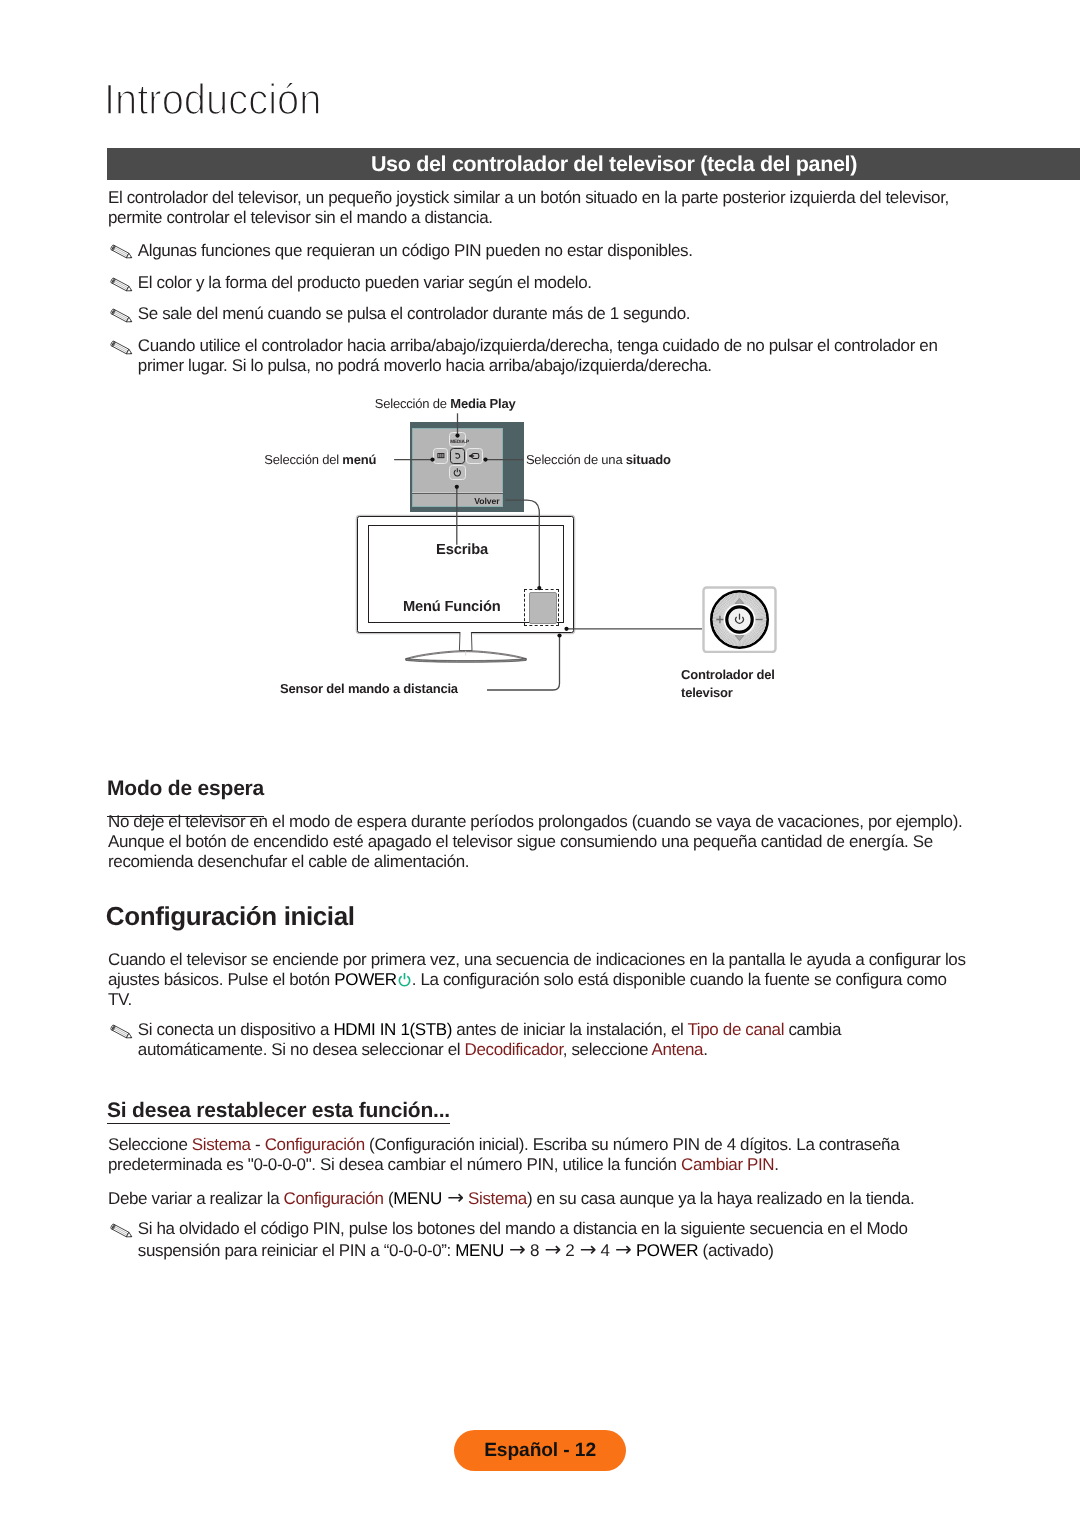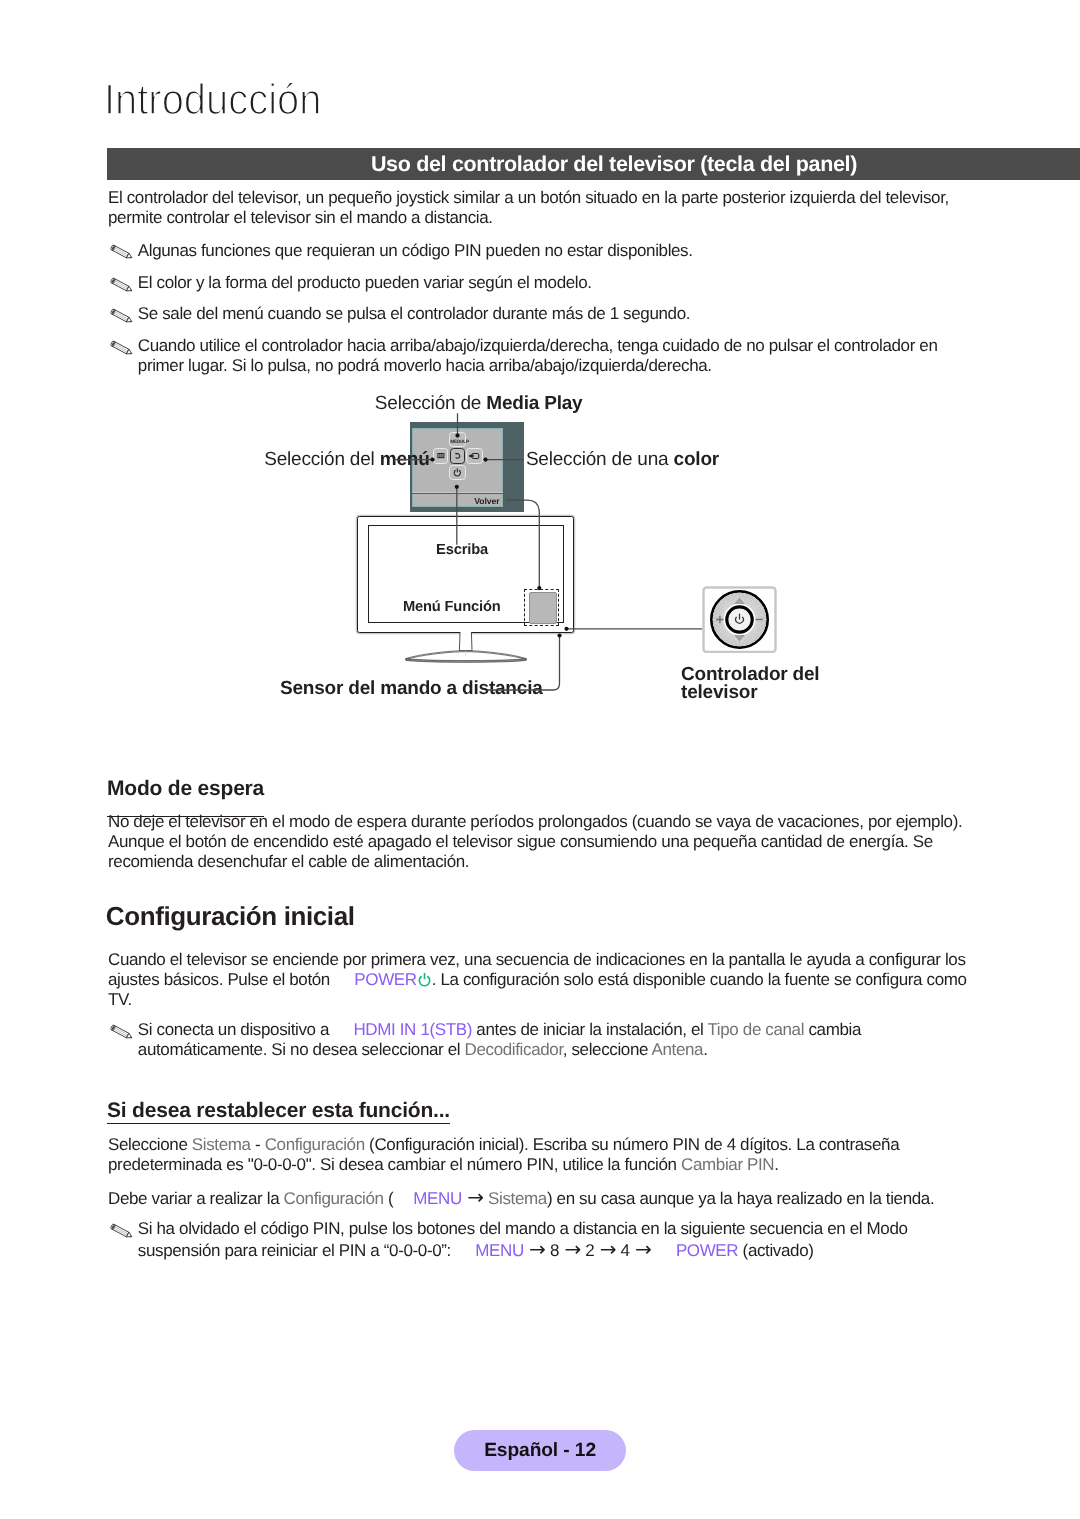--- a/index.html
+++ b/index.html
@@ -16,26 +16,26 @@
   #bar{left:107px;top:148px;width:1014px;height:32px;background:#4b4b4b;}
   #bar span{display:block;text-align:center;color:#fff;font-weight:bold;font-size:21.5px;
             letter-spacing:-.33px;line-height:32px;}
   .body-p{font-size:17px;line-height:20px;letter-spacing:-.37px;color:#231f20;}
   .note{position:absolute;font-size:17px;line-height:20px;letter-spacing:-.37px;}
   .note .pen{position:absolute;left:2.5px;top:0.5px;width:26px;height:18px;line-height:0;}
   .note .pen svg{display:block;overflow:visible;}
   .note .txt{display:block;margin-left:29.8px;}
   h3.sub{margin:0;font-size:21px;font-weight:bold;letter-spacing:-0.2px;}
   .arr{font-family:"DejaVu Sans",sans-serif;font-size:20px;letter-spacing:-1.1px;margin-right:0;}
-  .lnk{color:#737373;}
-  .lnk2{color:#8b5cf6;margin-left:20px;}
+  .lnk{color:#7f1d1d;}
+  .lnk2{color:#000000;}
   
   #dg-lines{position:absolute;left:0;top:0;overflow:visible;z-index:5;pointer-events:none;}
   svg#tv-stand{position:absolute;}
-  .dg-lbl{font-size:19px;letter-spacing:-.2px;line-height:17.8px;white-space:nowrap;color:#231f20;}
+  .dg-lbl{font-size:13px;letter-spacing:-.2px;line-height:17.8px;white-space:nowrap;color:#231f20;}
   .dg-lbl b{font-weight:bold;}
   .dg-lbl.bold{font-weight:bold;}
   #lbl-media{left:374.8px;top:394.5px;}
   #lbl-menu{left:264.2px;top:450.9px;}
   #lbl-source{left:525.9px;top:450.9px;}
   #lbl-sensor{left:280px;top:679.5px;}
   #lbl-ctrl{left:681px;top:666.3px;text-align:left;width:106.5px;}
 
   #panel{left:409.9px;top:421.6px;width:94.9px;height:90.3px;background:#4e6164;padding-left:19px;}
   #panel-inner{left:2.6px;top:6.0px;width:90.9px;height:79.6px;background:#b5b5b5;box-sizing:border-box;
@@ -58,21 +58,21 @@
       border:1.8px solid #231f20;border-radius:2.5px;box-shadow:0 0 0 1.3px #c8c8c8;}
   #tv-screen{left:10.3px;top:8.6px;width:196.6px;height:97.3px;border:1.8px solid #231f20;background:#fff;box-sizing:border-box;}
   #lbl-apagar{left:0;top:24.8px;width:209.2px;text-align:center;font-size:14.7px;font-weight:bold;letter-spacing:-.15px;line-height:17px;}
   #lbl-menufn{left:0;top:81.8px;width:188.5px;text-align:center;font-size:14.7px;font-weight:bold;letter-spacing:-.15px;line-height:17px;}
   #dash-box{left:166.5px;top:72.4px;width:34.8px;height:36.6px;border:1.2px dashed #231f20;box-sizing:border-box;}
   #dash-inner{left:3.8px;top:2.3px;width:28.5px;height:31.7px;background:#b8b8b8;border:1px solid #8f8f8f;border-radius:2px;box-sizing:border-box;}
   #tv-stand{left:404.3px;top:631.8px;}
   #joy{left:701.5px;top:585.8px;width:75px;height:67.5px;}
   .pwr-ico{display:inline-block;width:15px;height:16px;line-height:0;vertical-align:-3.4px;}
   .pwr-ico svg{display:block;}
-  #badge{left:454px;top:1429.9px;width:172.2px;height:41.3px;border-radius:21px;background:#c4b5fd;}
+  #badge{left:454px;top:1429.9px;width:172.2px;height:41.3px;border-radius:21px;background:#f97316;}
   #badge span{display:block;text-align:center;line-height:41.3px;font-size:19.2px;font-weight:bold;
                letter-spacing:-.1px;color:#111;}
 </style>
 </head>
 <body>
 
 <div class="page">
   <div class="abs" id="title">Introducción</div>
 
   <div class="abs" id="bar">
@@ -219,21 +219,21 @@
     </div>
     <svg class="abs" id="tv-stand" width="126" height="31" viewBox="0 0 126 31">
       <path d="M56.0 0 L55.4 18.7 L68.0 18.7 L67.4 0" fill="#fff" stroke="#231f20" stroke-width="0.8"></path>
       <path d="M1.8 26.6 C 16 22.0, 43 19.2, 55.6 18.8 C 58.7 18.7, 64.6 18.7, 67.8 18.8 C 80.5 19.2, 108 22.0, 122.2 26.6 L122.2 27.5 C 108 23.0, 80.5 20.2, 67.8 19.8 C 64.6 19.7, 58.7 19.7, 55.6 19.8 C 43 20.2, 16 23.0, 1.8 27.5 Z" fill="#fcfcfc" stroke="#231f20" stroke-width="0.62"></path>
       <path d="M1.8 26.6 C 22 29.2, 102 29.2, 122.2 26.6 L122.2 28.4 C 102 31.0, 22 31.0, 1.8 28.4 Z" fill="#8f8f8f" stroke="#231f20" stroke-width="0.55"></path>
       <path d="M61.7 18.8 L61.7 23.6" fill="none" stroke="#cfcfcf" stroke-width="0.7"></path>
     </svg>
 
     <div class="abs dg-lbl" id="lbl-media"><span>Selección de </span><b>Media Play</b></div>
     <div class="abs dg-lbl" id="lbl-menu"><span>Selección del </span><b>menú</b></div>
-    <div class="abs dg-lbl" id="lbl-source"><span>Selección de una </span><b>color</b></div>
+    <div class="abs dg-lbl" id="lbl-source"><span>Selección de una </span><b>situado</b></div>
     <div class="abs dg-lbl bold" id="lbl-sensor">Sensor del mando a distancia</div>
     <div class="abs dg-lbl bold" id="lbl-ctrl"><span>Controlador del</span><br><span>televisor</span></div>
 
     <div class="abs" id="joy"><svg width="75.0" height="67.5" viewBox="0 0 75.0 67.5">
           <rect x="1.5" y="1.5" width="72" height="64.5" rx="3.2" fill="#fff" stroke="#c7c7c7" stroke-width="2.4"></rect>
           <circle cx="37.5" cy="33.5" r="28.1" fill="#ffffff" stroke="#000" stroke-width="2.8"></circle>
           <clipPath id="jclip">
             <circle cx="37.5" cy="33.5" r="27.0"></circle>
           </clipPath>
           <g clip-path="url(#jclip)">

